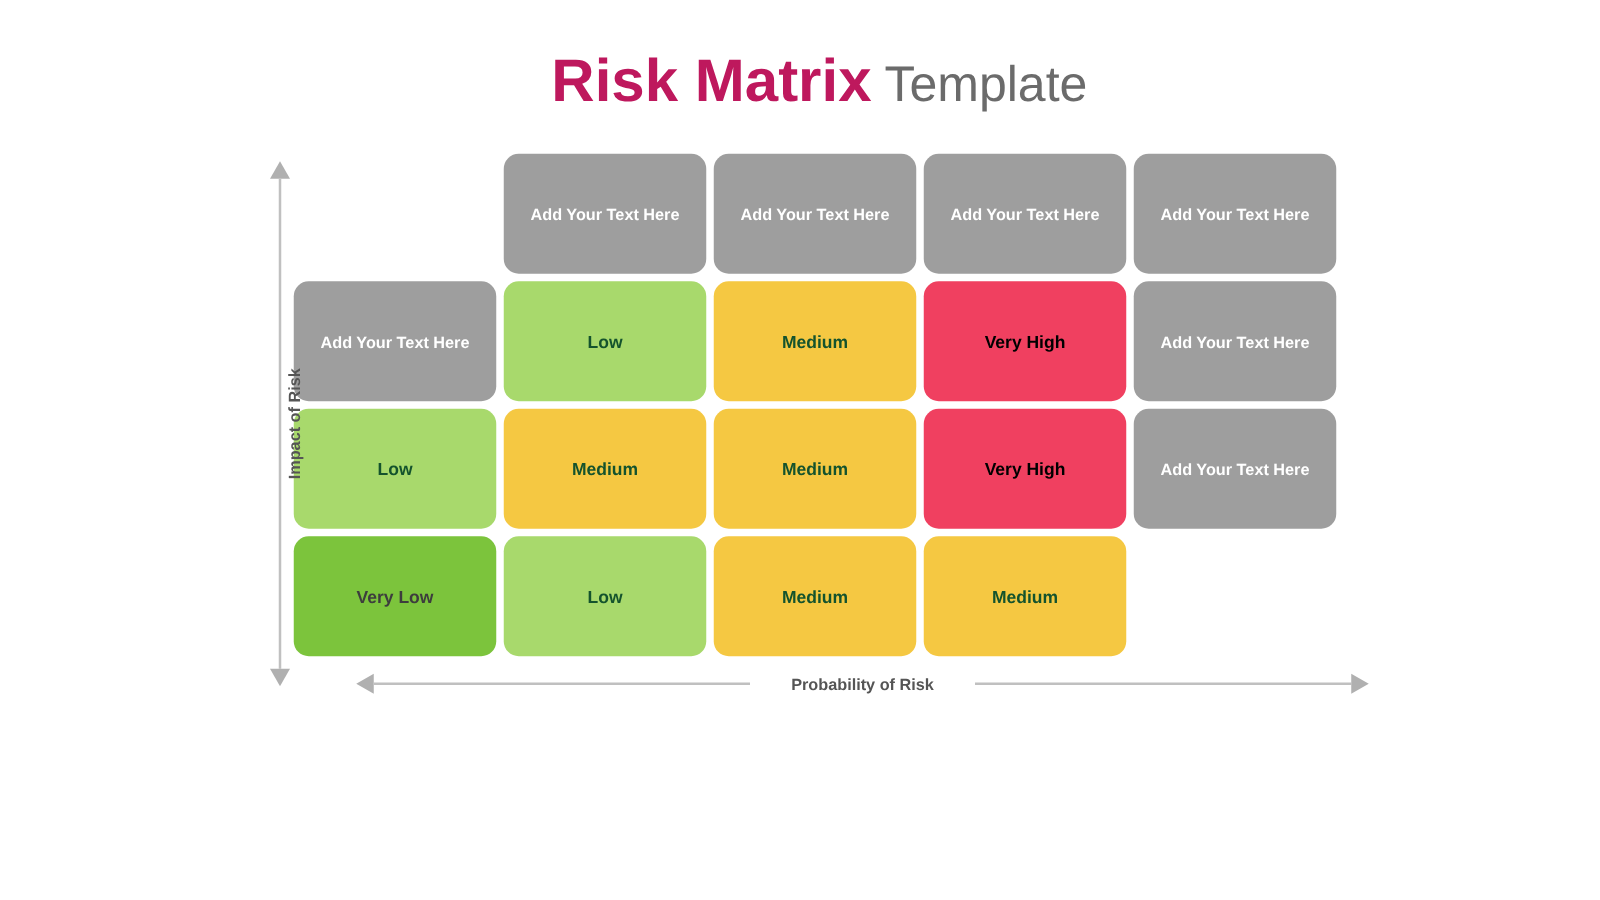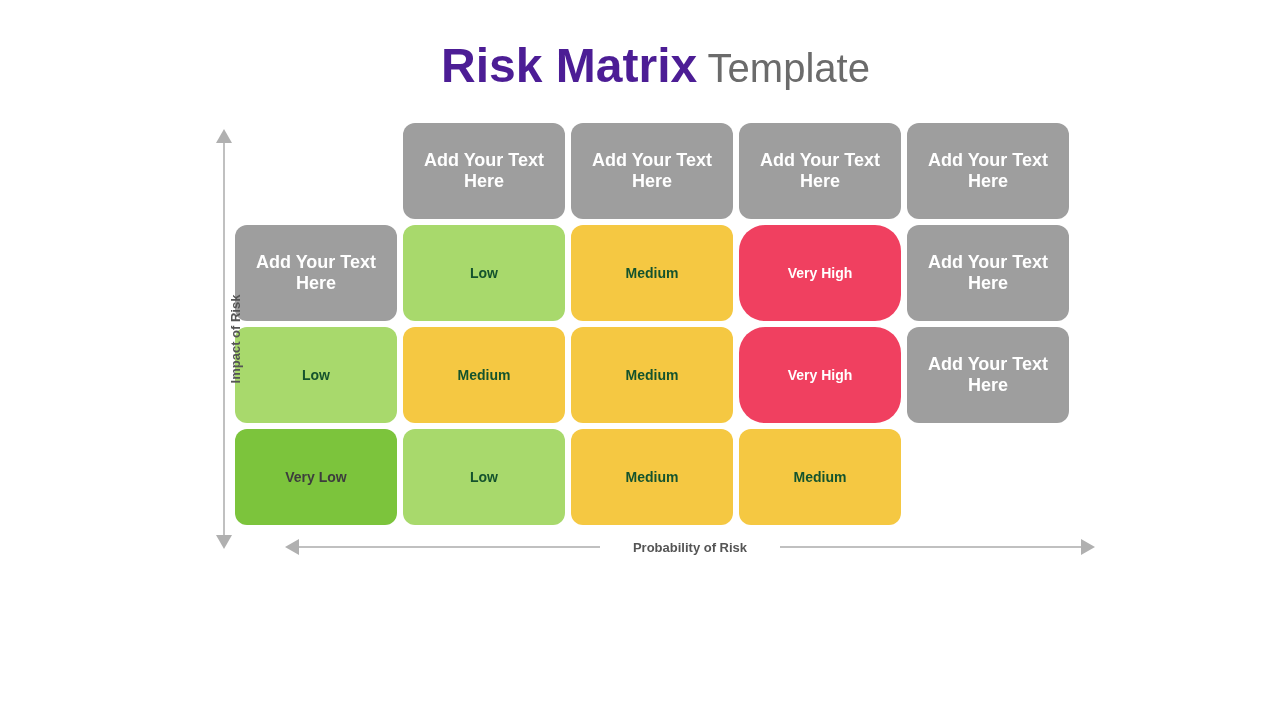--- a/index.html
+++ b/index.html
@@ -16,21 +16,21 @@
     }
 
     .title-container {
       margin-top: 38px;
       text-align: center;
     }
 
     .title-bold {
       font-size: 48px;
       font-weight: 800;
-      color: #4c1d95;
+      color: #be185d;
       margin-left: 31px;
     }
 
     .title-light {
       font-size: 40px;
       font-weight: 300;
       color: #6b6b6b;
     }
 
     .chart-area {
@@ -114,21 +114,21 @@
       text-align: center;
       font-size: 14px;
       font-weight: 600;
       padding: 8px;
       cursor: default;
     }
 
     .cell-gray {
       background: #9e9e9e;
       color: #ffffff;
-      font-size: 18px;
+      font-size: 13px;
     }
 
     .cell-light-green {
       background: #a8d96c;
       color: #14532d;
     }
 
     .cell-green {
       background: #7cc43c;
       color: #3d3d3d;
@@ -139,22 +139,21 @@
       color: #14532d;
     }
 
     .cell-orange {
       background: #f07842;
       color: #3d3d3d;
     }
 
     .cell-red {
       background: #f04060;
-      color: #ffffff;
-      border-radius: 26px;
+      color: #000000;
     }
 
     .x-axis-container {
       display: flex;
       flex-direction: row;
       align-items: center;
       justify-content: center;
       margin-top: 10px;
       width: 810px;
       margin-left: 50px;

